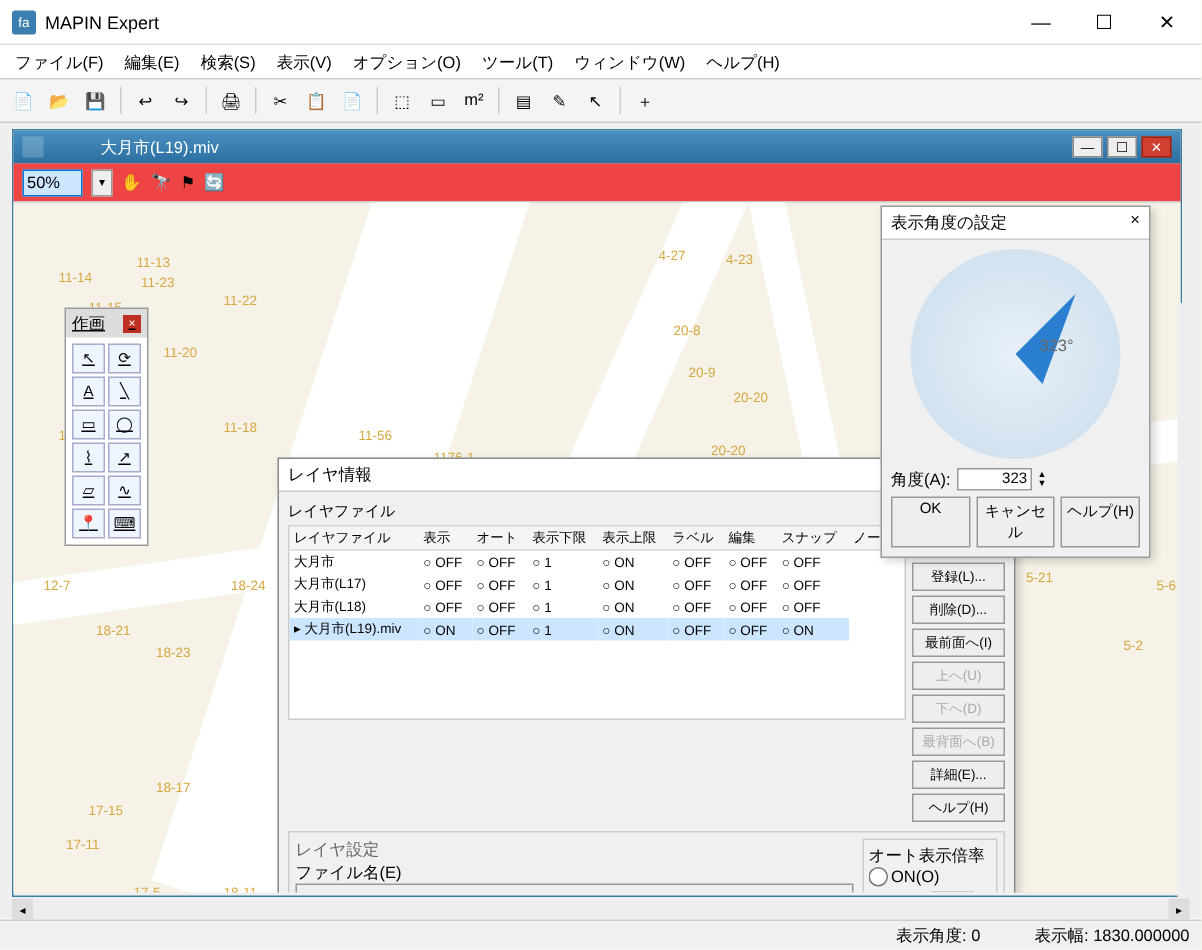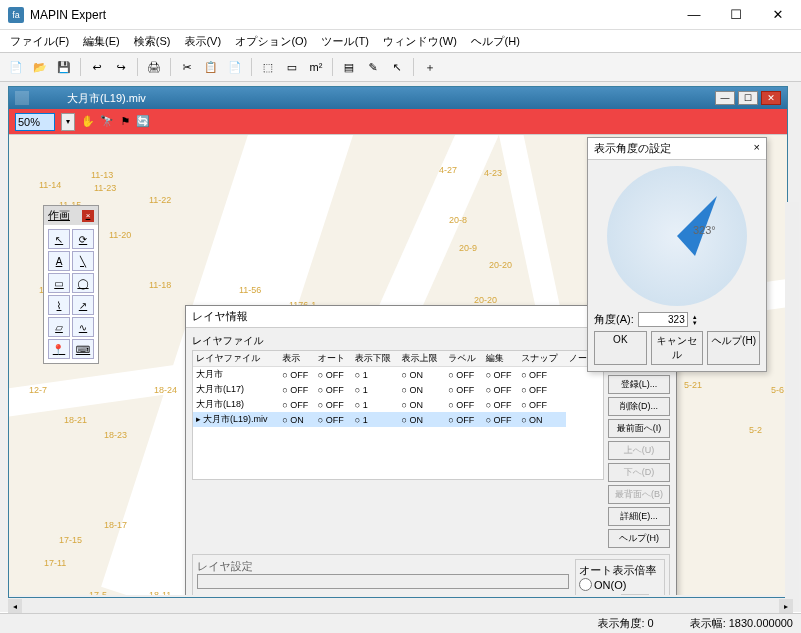--- a/index.html
+++ b/index.html
@@ -282,20 +282,21 @@
               <div class="dlg-btn disabled">上へ(U)</div>
               <div class="dlg-btn disabled">下へ(D)</div>
               <div class="dlg-btn disabled">最背面へ(B)</div>
               <div class="dlg-btn">詳細(E)...</div>
               <div class="dlg-btn">ヘルプ(H)</div>
             </div>
         </div>
         <div class="layer-settings">
           <div class="ls-left">
             <div style="font-size:11px;color:#666">レイヤ設定</div>
+            <div>ファイル名(E)</div>
             <input class="ls-input" style="background: rgb(238, 238, 238);" value="">
             
             
           </div>
           <div class="ls-right">
             <div>オート表示倍率</div>
             <div class="radio">
                 <input type="radio" style="">
                 <span>ON(O)</span>
               </div>

